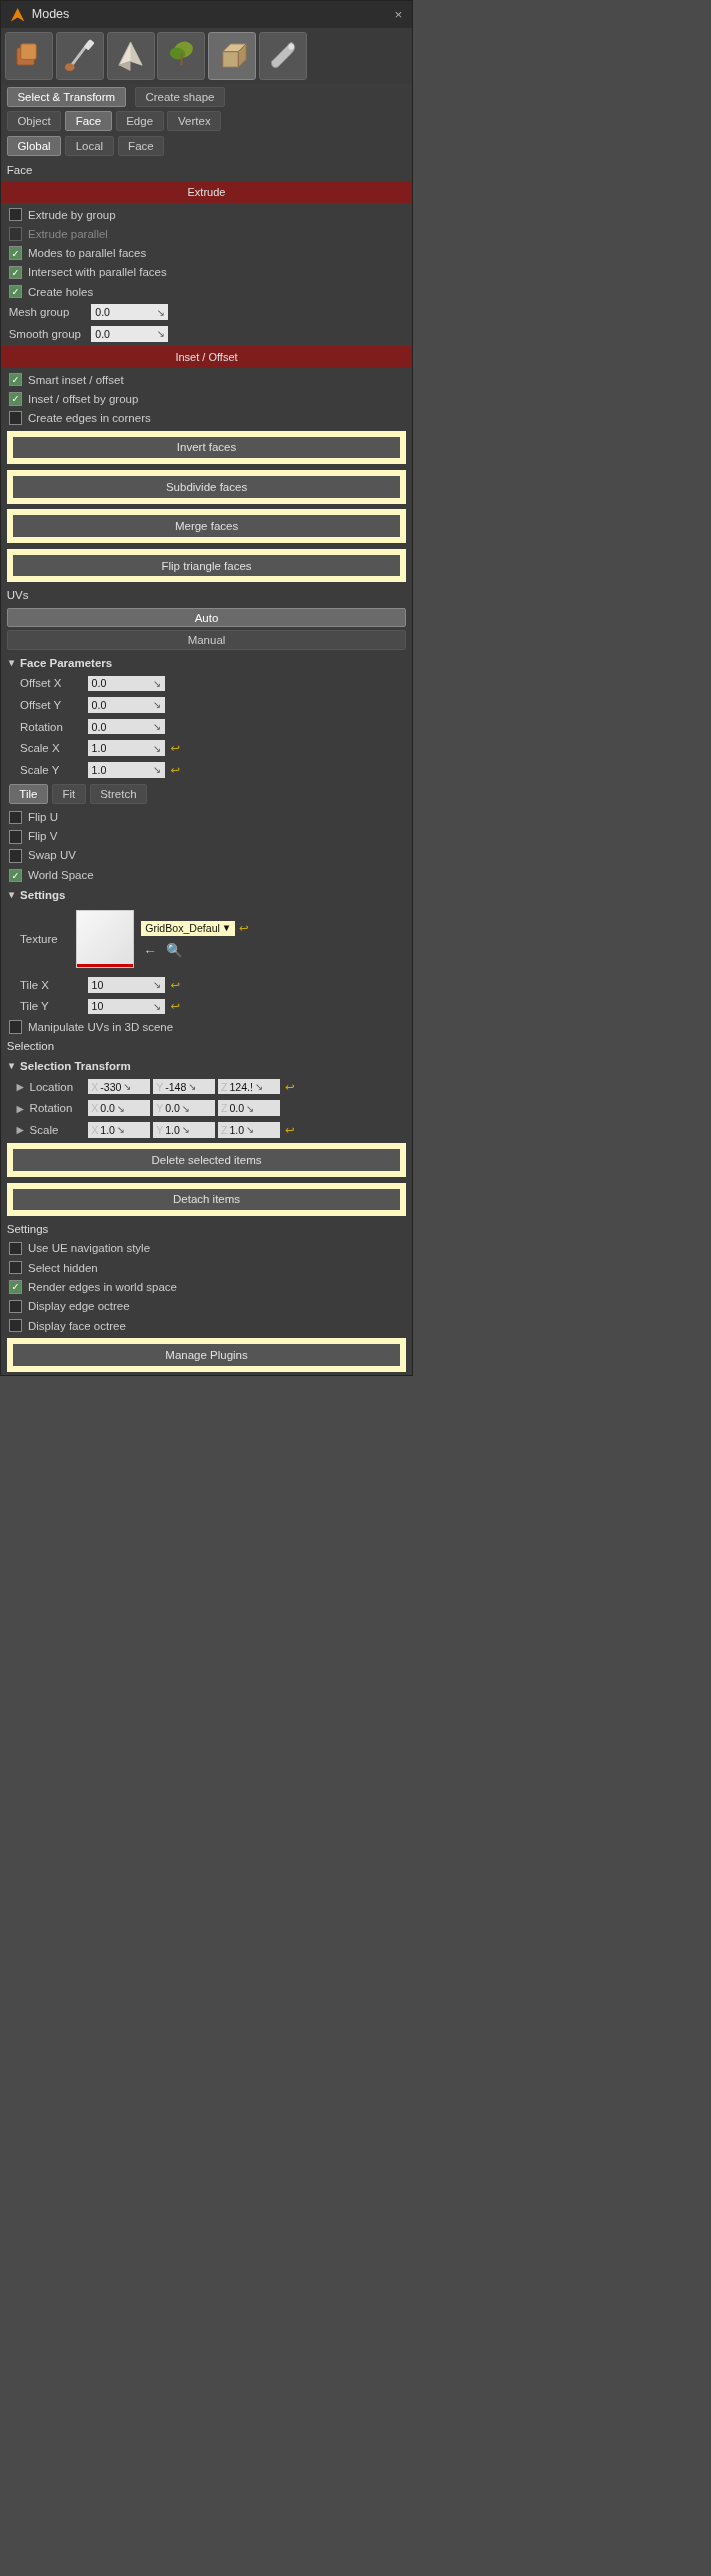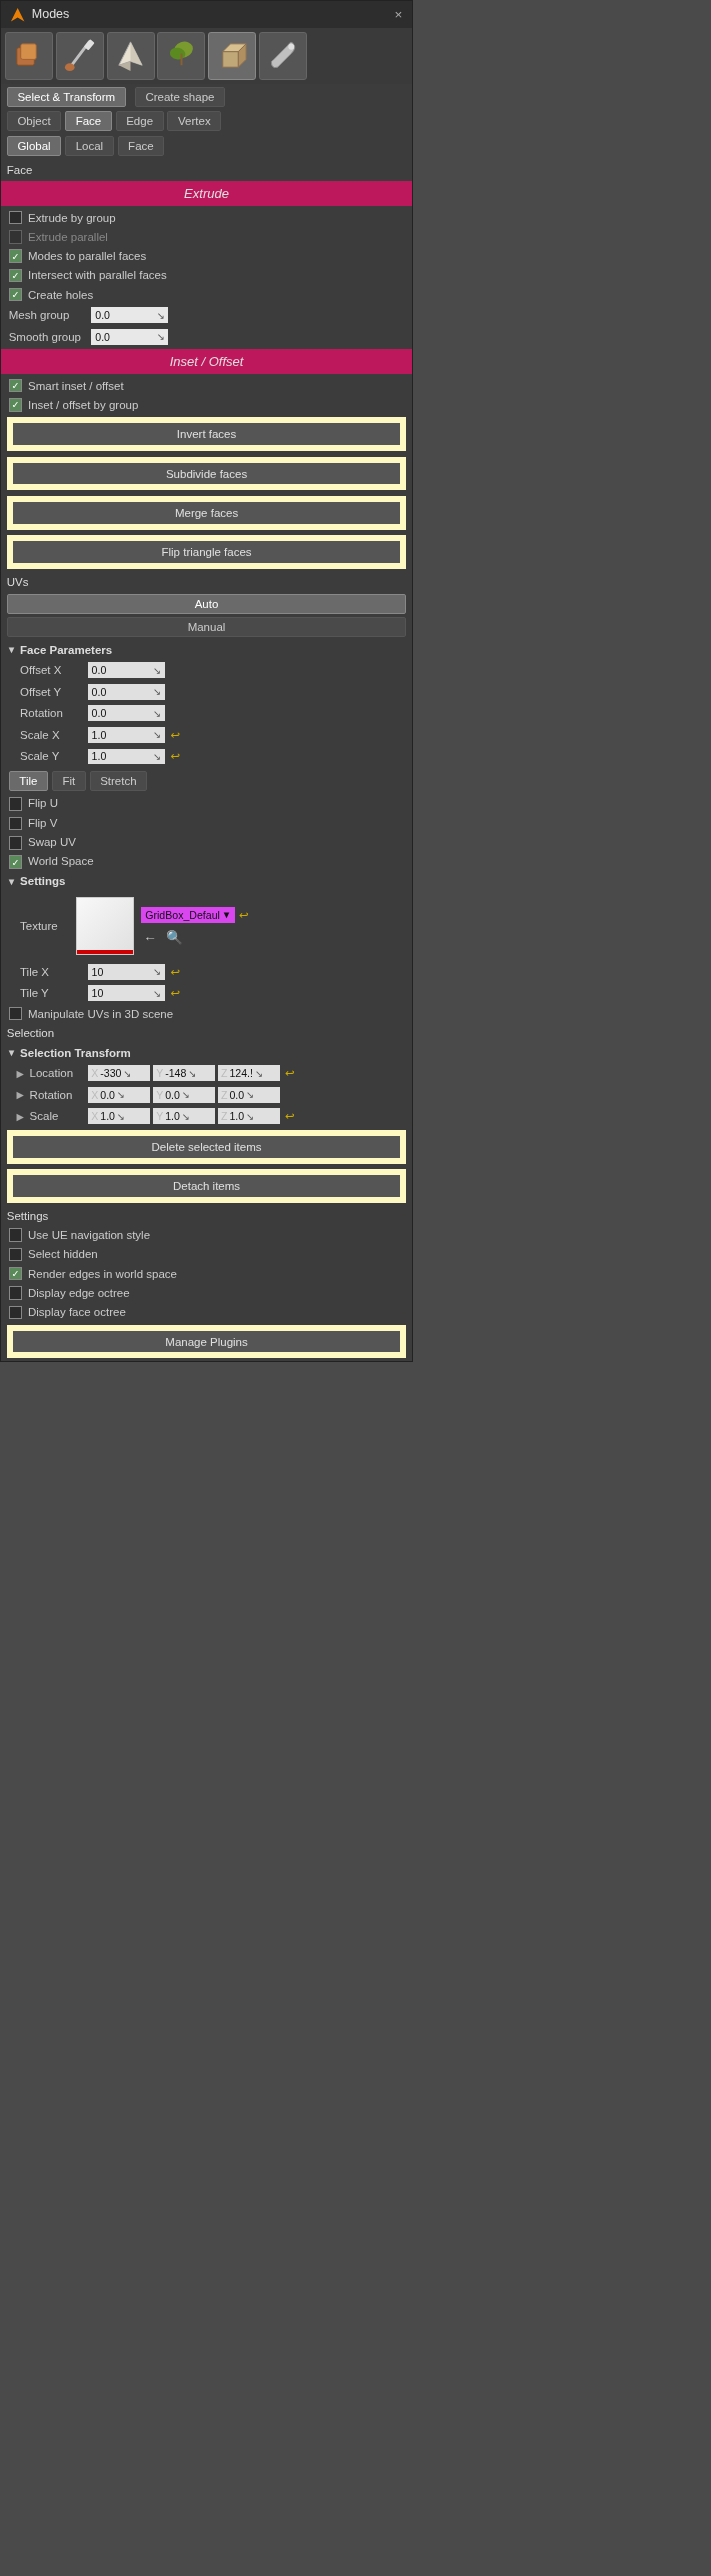--- a/index.html
+++ b/index.html
@@ -88,27 +88,26 @@
       padding: 1.9px 5.8px 3.8px;
       gap: 3.8px;
     }
     .section-label {
       padding: 3.8px 5.8px;
       font-size: 11.5px;
       color: #ddd;
       background: #3c3c3c;
     }
     .section-header {
-      background: #be185d;
+      background: #7f1d1d;
       text-align: center;
       padding: 4.8px;
-      font-size: 13px;
+      font-size: 11px;
       color: #e0e0e0;
       margin: 1.9px 0;
-      font-style: italic;
     }
     .row {
       display: flex;
       align-items: center;
       padding: 2.9px 7.7px;
       gap: 5.8px;
       background: #3c3c3c;
     }
     .row-label {
       color: #ccc;
@@ -255,21 +254,21 @@
       position: absolute;
       bottom: 0;
       left: 0;
       right: 0;
       height: 3.8px;
       background: #cc0000;
     }
     .texture-dropdown {
       display: flex;
       align-items: flex-start;
-      background: #d946ef;
+      background: #fef9c3;
       color: #111;
       font-size: 10.6px;
       padding: 1.9px 3.8px;
       gap: 1.9px;
       cursor: pointer;
     }
     .xyz-row {
       display: flex;
       align-items: center;
       gap: 2.9px;
@@ -434,20 +433,24 @@
     <span>Inset / Offset</span>
   </div>
 
   <div class="row">
     <div class="checkbox checked"></div>
     <span class="row-label-wide">Smart inset / offset</span>
   </div>
   <div class="row">
     <div class="checkbox checked"></div>
     <span class="row-label-wide">Inset / offset by group</span>
+  </div>
+  <div class="row">
+    <div class="checkbox"></div>
+    <span class="row-label-wide">Create edges in corners</span>
   </div>
 
   
   <button class="btn-full">Invert faces</button>
   <button class="btn-full">Subdivide faces</button>
   <button class="btn-full">Merge faces</button>
   <button class="btn-full">Flip triangle faces</button>
 
   
   <div class="uvs-section">

